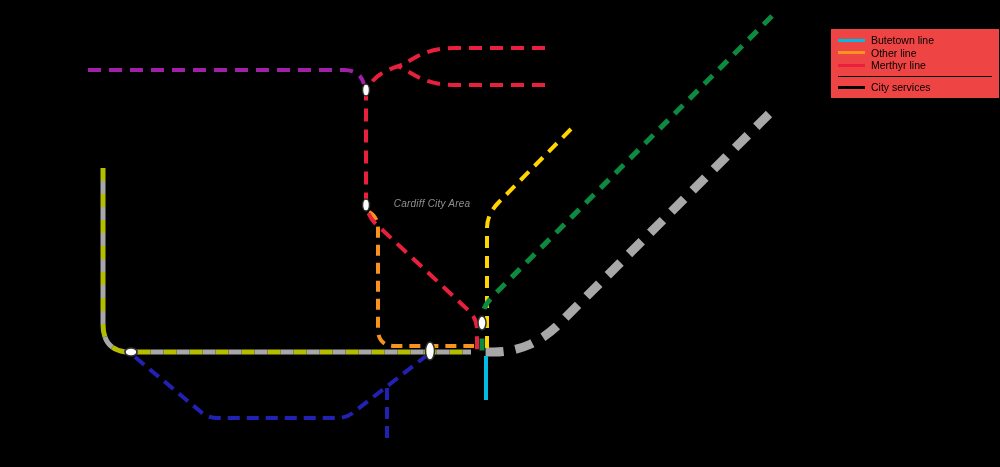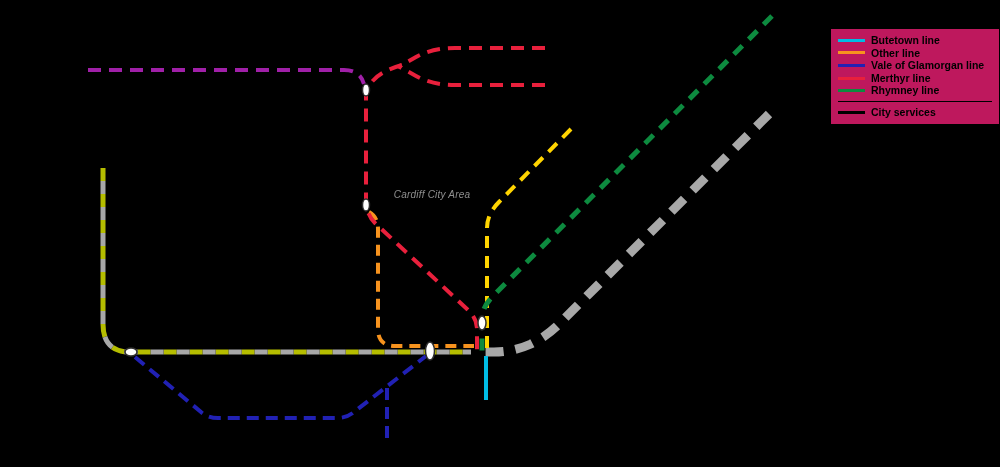--- a/index.html
+++ b/index.html
@@ -1,22 +1,22 @@
 <!DOCTYPE html>
 <html><head>
 <meta charset="utf-8">
 <style>
   html,body{margin:0;padding:0;background:#000;}
   #stage{position:relative;width:1000px;height:467px;background:#000;overflow:hidden;
          font-family:"Liberation Sans",sans-serif;}
   #map-svg{position:absolute;left:0;top:0;}
-  #area-label{position:absolute;left:357px;top:189px;width:150px;text-align:center;
+  #area-label{position:absolute;left:357px;top:198px;width:150px;text-align:center;
               color:#8f8f8f;font-style:italic;font-size:10px;letter-spacing:.2px;}
-  #legend{position:absolute;left:830px;top:28px;width:170px;background:#be185d;
-          border:1px solid #000;padding:5px 7px;box-sizing:border-box;font-weight:bold;}
+  #legend{position:absolute;left:830px;top:28px;width:170px;background:#ef4444;
+          border:1px solid #000;padding:5px 7px;box-sizing:border-box;}
   .legend-row{display:flex;align-items:center;height:12.6px;}
   .legend-swatch{width:27px;height:3px;margin-right:6px;flex:none;}
   .legend-label{font-size:10.5px;color:#000;white-space:nowrap;line-height:1;}
   .legend-divider{height:1px;background:#000;margin:4px 0;}
 </style>
 </head>
 <body>
 
 <div id="stage">
   <svg id="map-svg" width="1000" height="467" viewBox="0 0 1000 467">
@@ -44,30 +44,22 @@
     <div id="legend-rows">
         <div class="legend-row">
       <span class="legend-swatch" style="background: rgb(0, 188, 228);"></span>
       <span class="legend-label">Butetown line</span>
     </div>
         <div class="legend-row">
       <span class="legend-swatch" style="background: rgb(247, 147, 30);"></span>
       <span class="legend-label">Other line</span>
     </div>
         <div class="legend-row">
-      <span class="legend-swatch" style="background: rgb(33, 33, 180);"></span>
-      <span class="legend-label">Vale of Glamorgan line</span>
-    </div>
-        <div class="legend-row">
       <span class="legend-swatch" style="background: rgb(232, 32, 60);"></span>
       <span class="legend-label">Merthyr line</span>
-    </div>
-        <div class="legend-row">
-      <span class="legend-swatch" style="background: rgb(13, 138, 63);"></span>
-      <span class="legend-label">Rhymney line</span>
     </div>
         <div class="legend-divider"></div>
         <div class="legend-row">
       <span class="legend-swatch" style="background: rgb(0, 0, 0);"></span>
       <span class="legend-label">City services</span>
     </div>
       </div>
   </div>
 
 </div>

